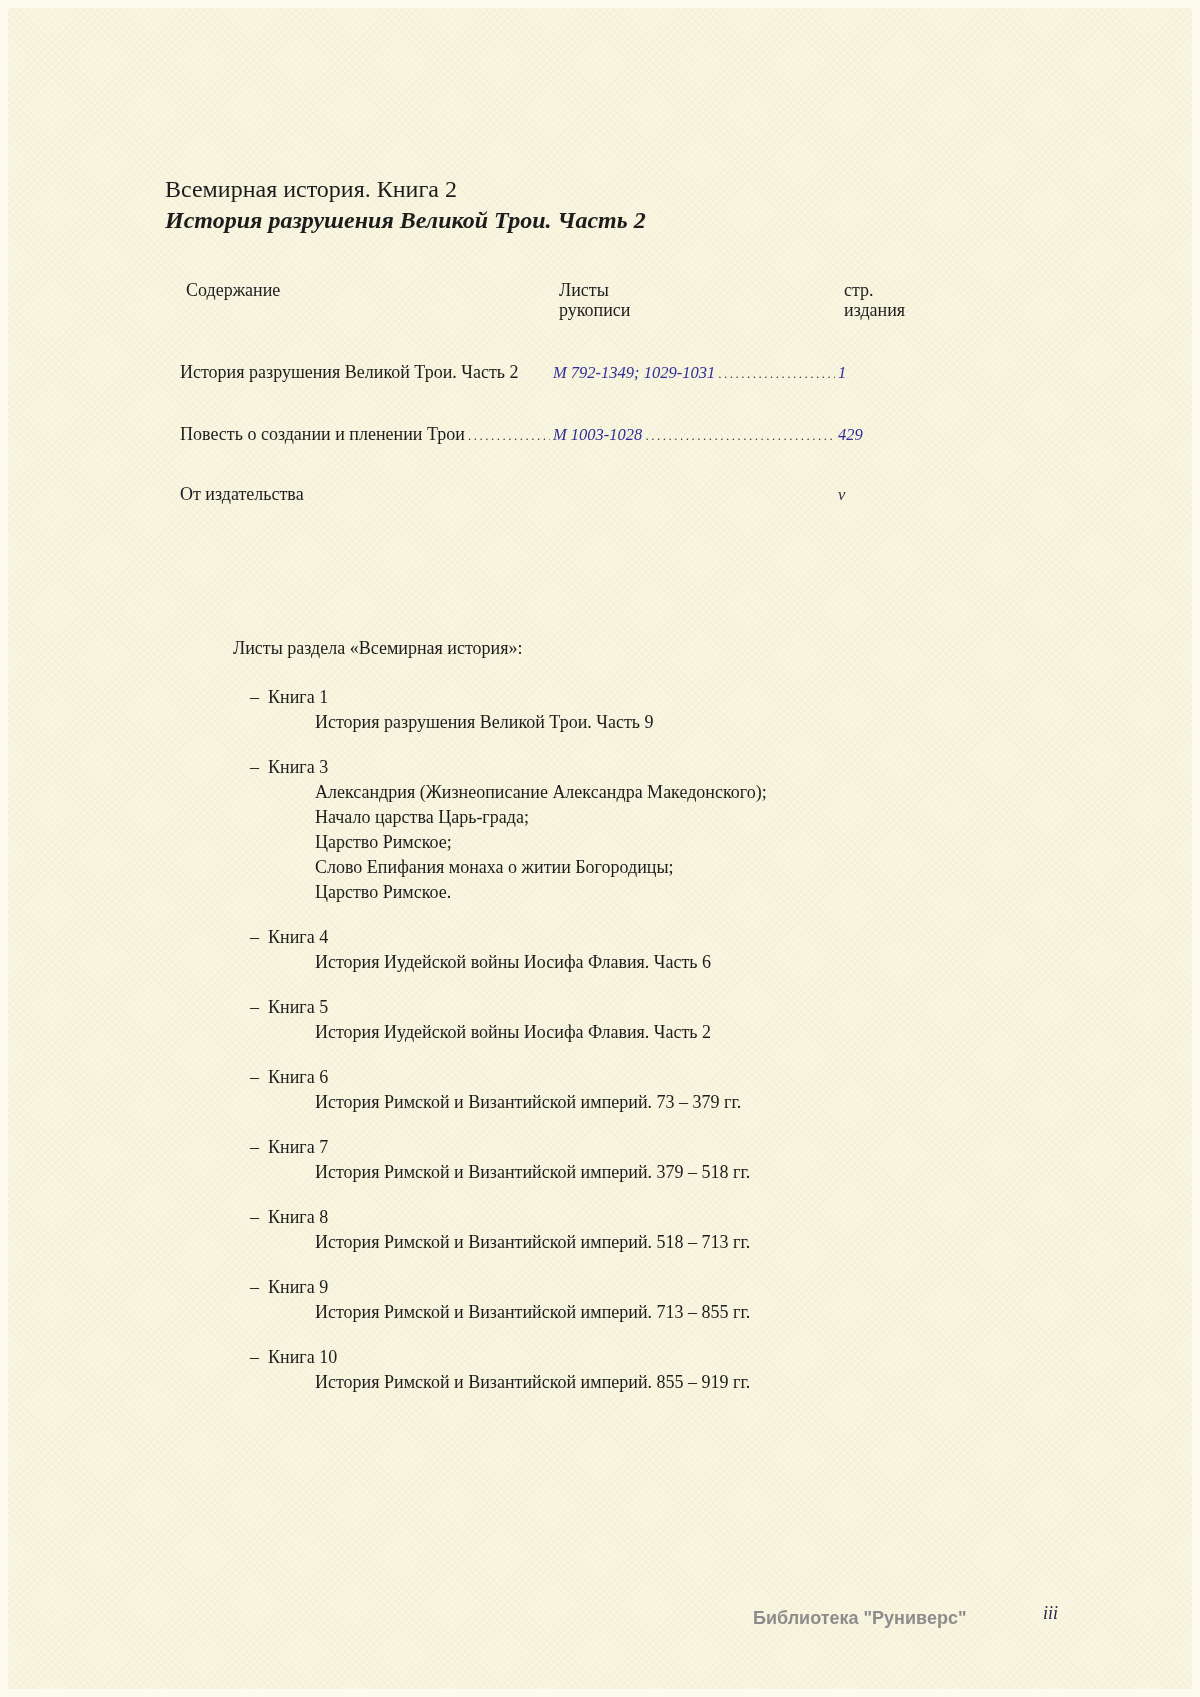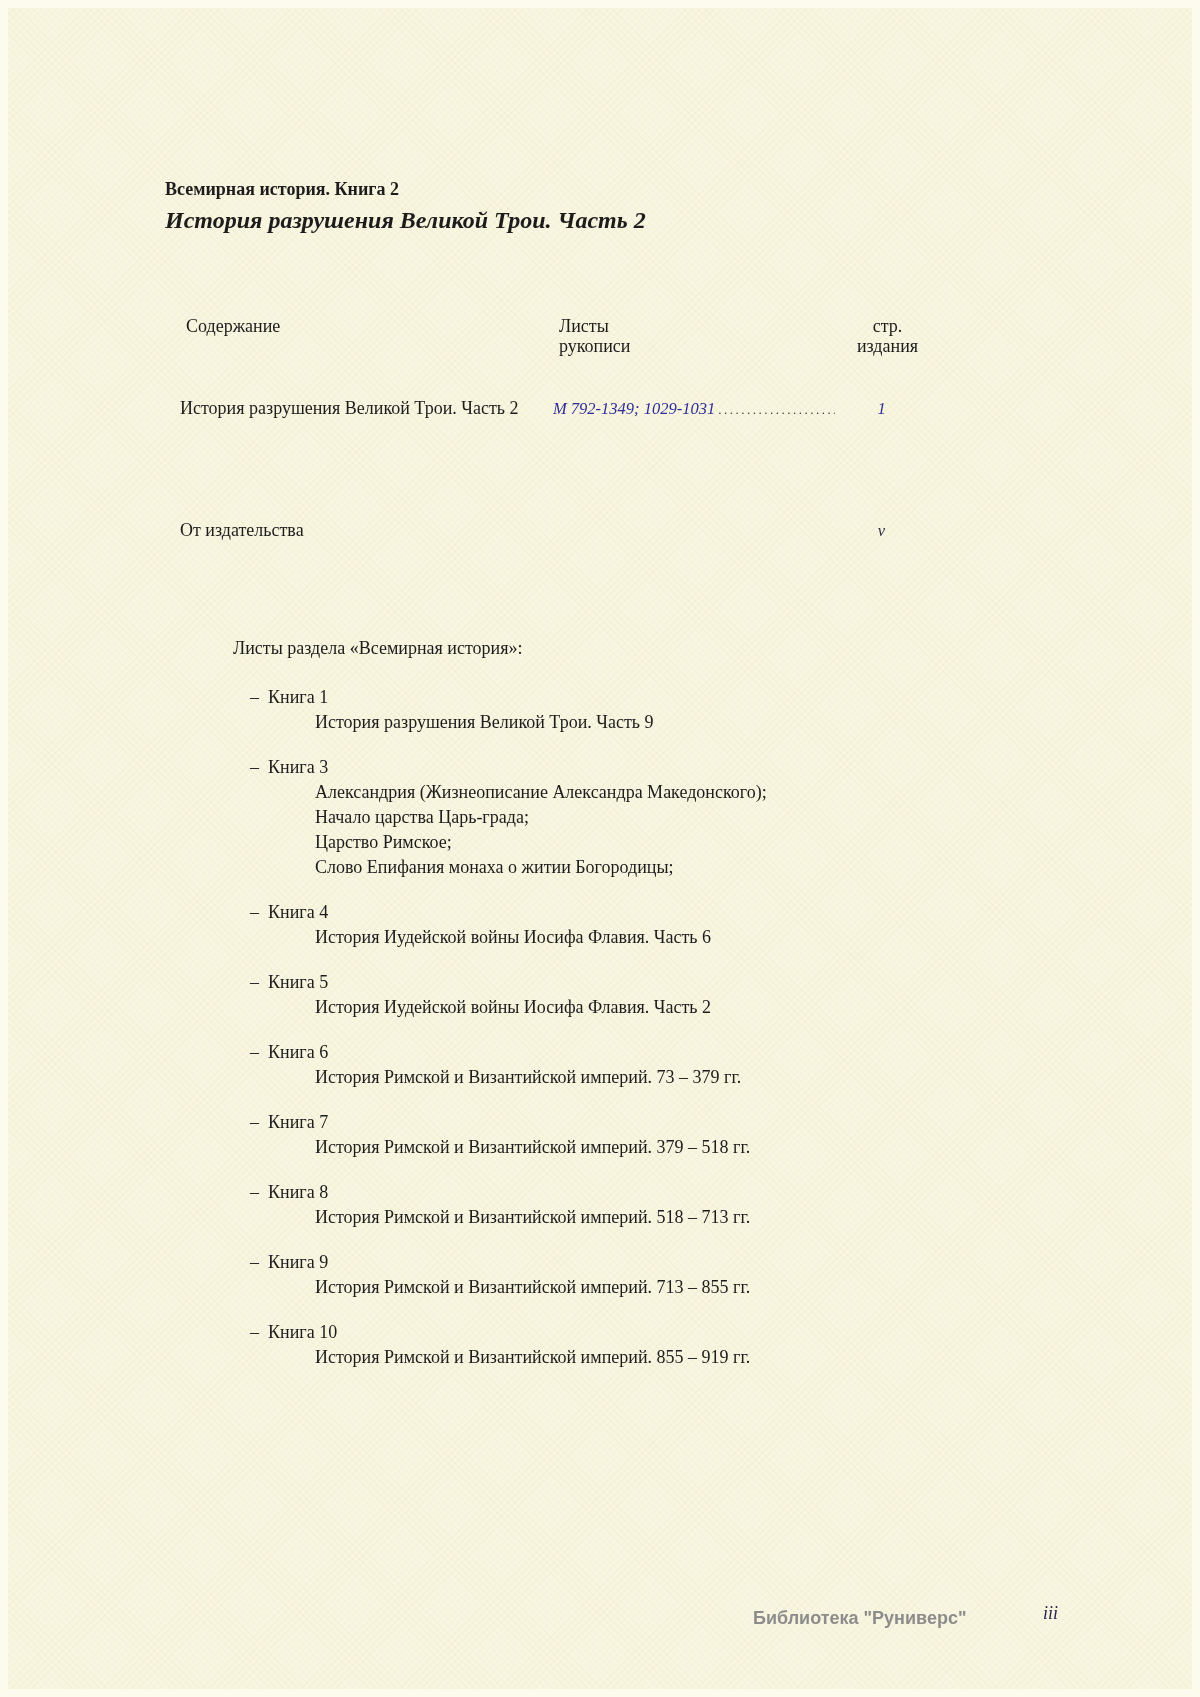--- a/index.html
+++ b/index.html
@@ -14,31 +14,31 @@
     border:8px solid #fcfbee;
     overflow:hidden;
     background-image:
       repeating-linear-gradient(45deg, rgba(214,204,158,.10) 0 1px, transparent 1px 5px),
       repeating-linear-gradient(-45deg, rgba(214,204,158,.10) 0 1px, transparent 1px 5px);
     color:#1c1c1c;
   }
 
   
   .title-block { position:absolute; left:157px; top:166px; line-height:31px; }
-  .title-main { font-size:18px; font-weight:bold; white-space:nowrap; }
+  .title-main { font-size:24px; font-weight:normal; white-space:nowrap; }
   .title-sub  { font-size:24px; font-weight:bold; font-style:italic; white-space:nowrap; }
 
   
   .toc { position:absolute; left:172px; top:272px; width:745px; height:240px; font-size:18px; }
   .toc-row, .toc-header { position:absolute; left:0; right:0; display:flex; align-items:baseline; }
   .toc-header { top:0; line-height:20px; }
   .r0 { top:82px; } .r1 { top:144px; } .r2 { top:204px; }
   .c1 { width:373px; flex:0 0 auto; display:flex; align-items:baseline; overflow:visible; }
   .c2 { width:285px; flex:0 0 auto; display:flex; align-items:baseline; overflow:hidden; }
-  .c3 { width:87px;  flex:0 0 auto; text-align:center;margin-top:36px; }
+  .c3 { width:87px;  flex:0 0 auto; text-align:left; }
   .toc-header .c1 { padding-left:6px; }
   .toc-title { white-space:nowrap; }
   .manuscript { font-style:italic; color:#2e2e99; font-size:16.5px; white-space:nowrap; }
   .pagenum { font-style:italic; color:#2e2e99; font-size:16.5px; }
   .pagenum.dark { color:#2f2f45; }
   .leader { flex:1 1 auto; overflow:hidden; white-space:nowrap; color:#3a3a3a;
             font-size:13px; letter-spacing:2.5px; margin:0 3px; }
   .leader::after { content:"........................................................................................"; }
 
   
@@ -87,20 +87,33 @@
       </div>
       <div class="c2">
         <span class="manuscript">М 792-1349; 1029-1031</span>
         <span class="leader"></span>
       </div>
       <div class="c3">
         <span class="pagenum">1</span>
       </div>
     </div>
 
+    <div class="toc-row r1">
+      <div class="c1">
+        <span class="toc-title">Повесть о создании и пленении Трои</span>
+        <span class="leader"></span>
+      </div>
+      <div class="c2">
+        <span class="manuscript">М 1003-1028</span>
+        <span class="leader"></span>
+      </div>
+      <div class="c3">
+        <span class="pagenum">429</span>
+      </div>
+    </div>
 
     <div class="toc-row r2">
       <div class="c1">
         <span class="toc-title">От издательства</span>
       </div>
       <div class="c2"></div>
       <div class="c3">
         <span class="pagenum dark">v</span>
       </div>
     </div>
@@ -113,20 +126,21 @@
       <div class="book-label-row"><span class="dash">–</span><span>Книга 1</span></div>
       <div class="book-line">История разрушения Великой Трои. Часть 9</div>
     </div>
 
     <div class="book">
       <div class="book-label-row"><span class="dash">–</span><span>Книга 3</span></div>
       <div class="book-line">Александрия (Жизнеописание Александра Македонского);</div>
       <div class="book-line">Начало царства Царь-града;</div>
       <div class="book-line">Царство Римское;</div>
       <div class="book-line">Слово Епифания монаха о житии Богородицы;</div>
+      <div class="book-line">Царство Римское.</div>
     </div>
 
     <div class="book">
       <div class="book-label-row"><span class="dash">–</span><span>Книга 4</span></div>
       <div class="book-line">История Иудейской войны Иосифа Флавия. Часть 6</div>
     </div>
 
     <div class="book">
       <div class="book-label-row"><span class="dash">–</span><span>Книга 5</span></div>
       <div class="book-line">История Иудейской войны Иосифа Флавия. Часть 2</div>

